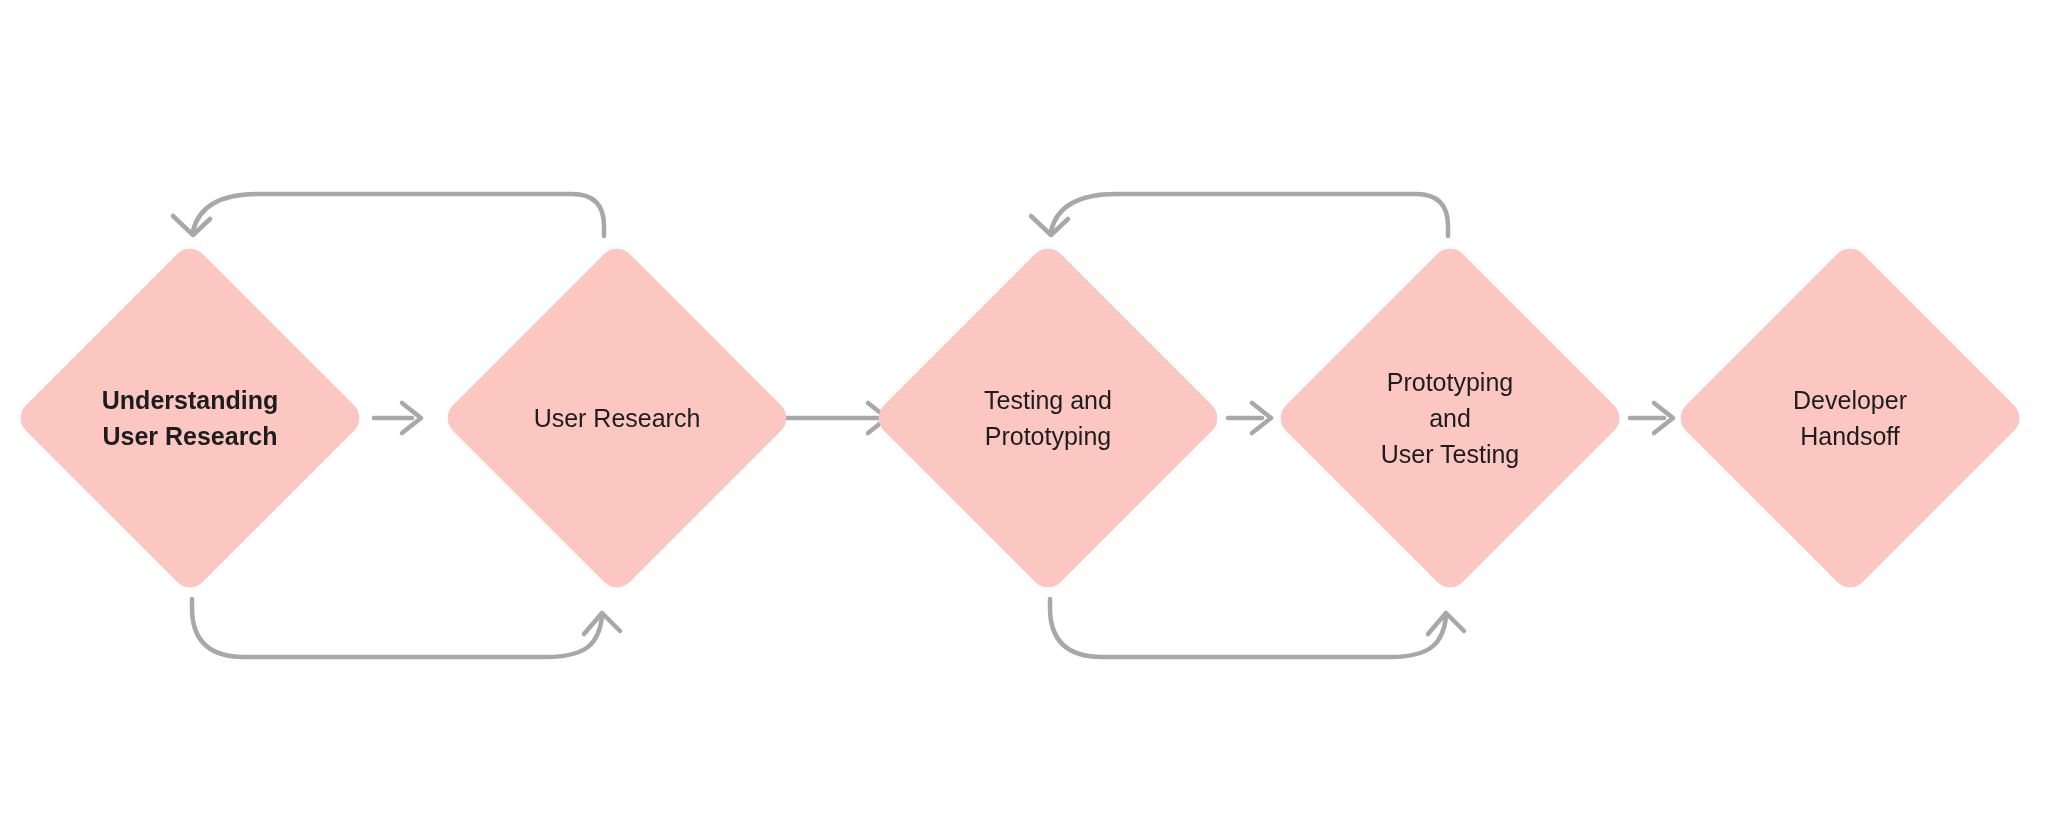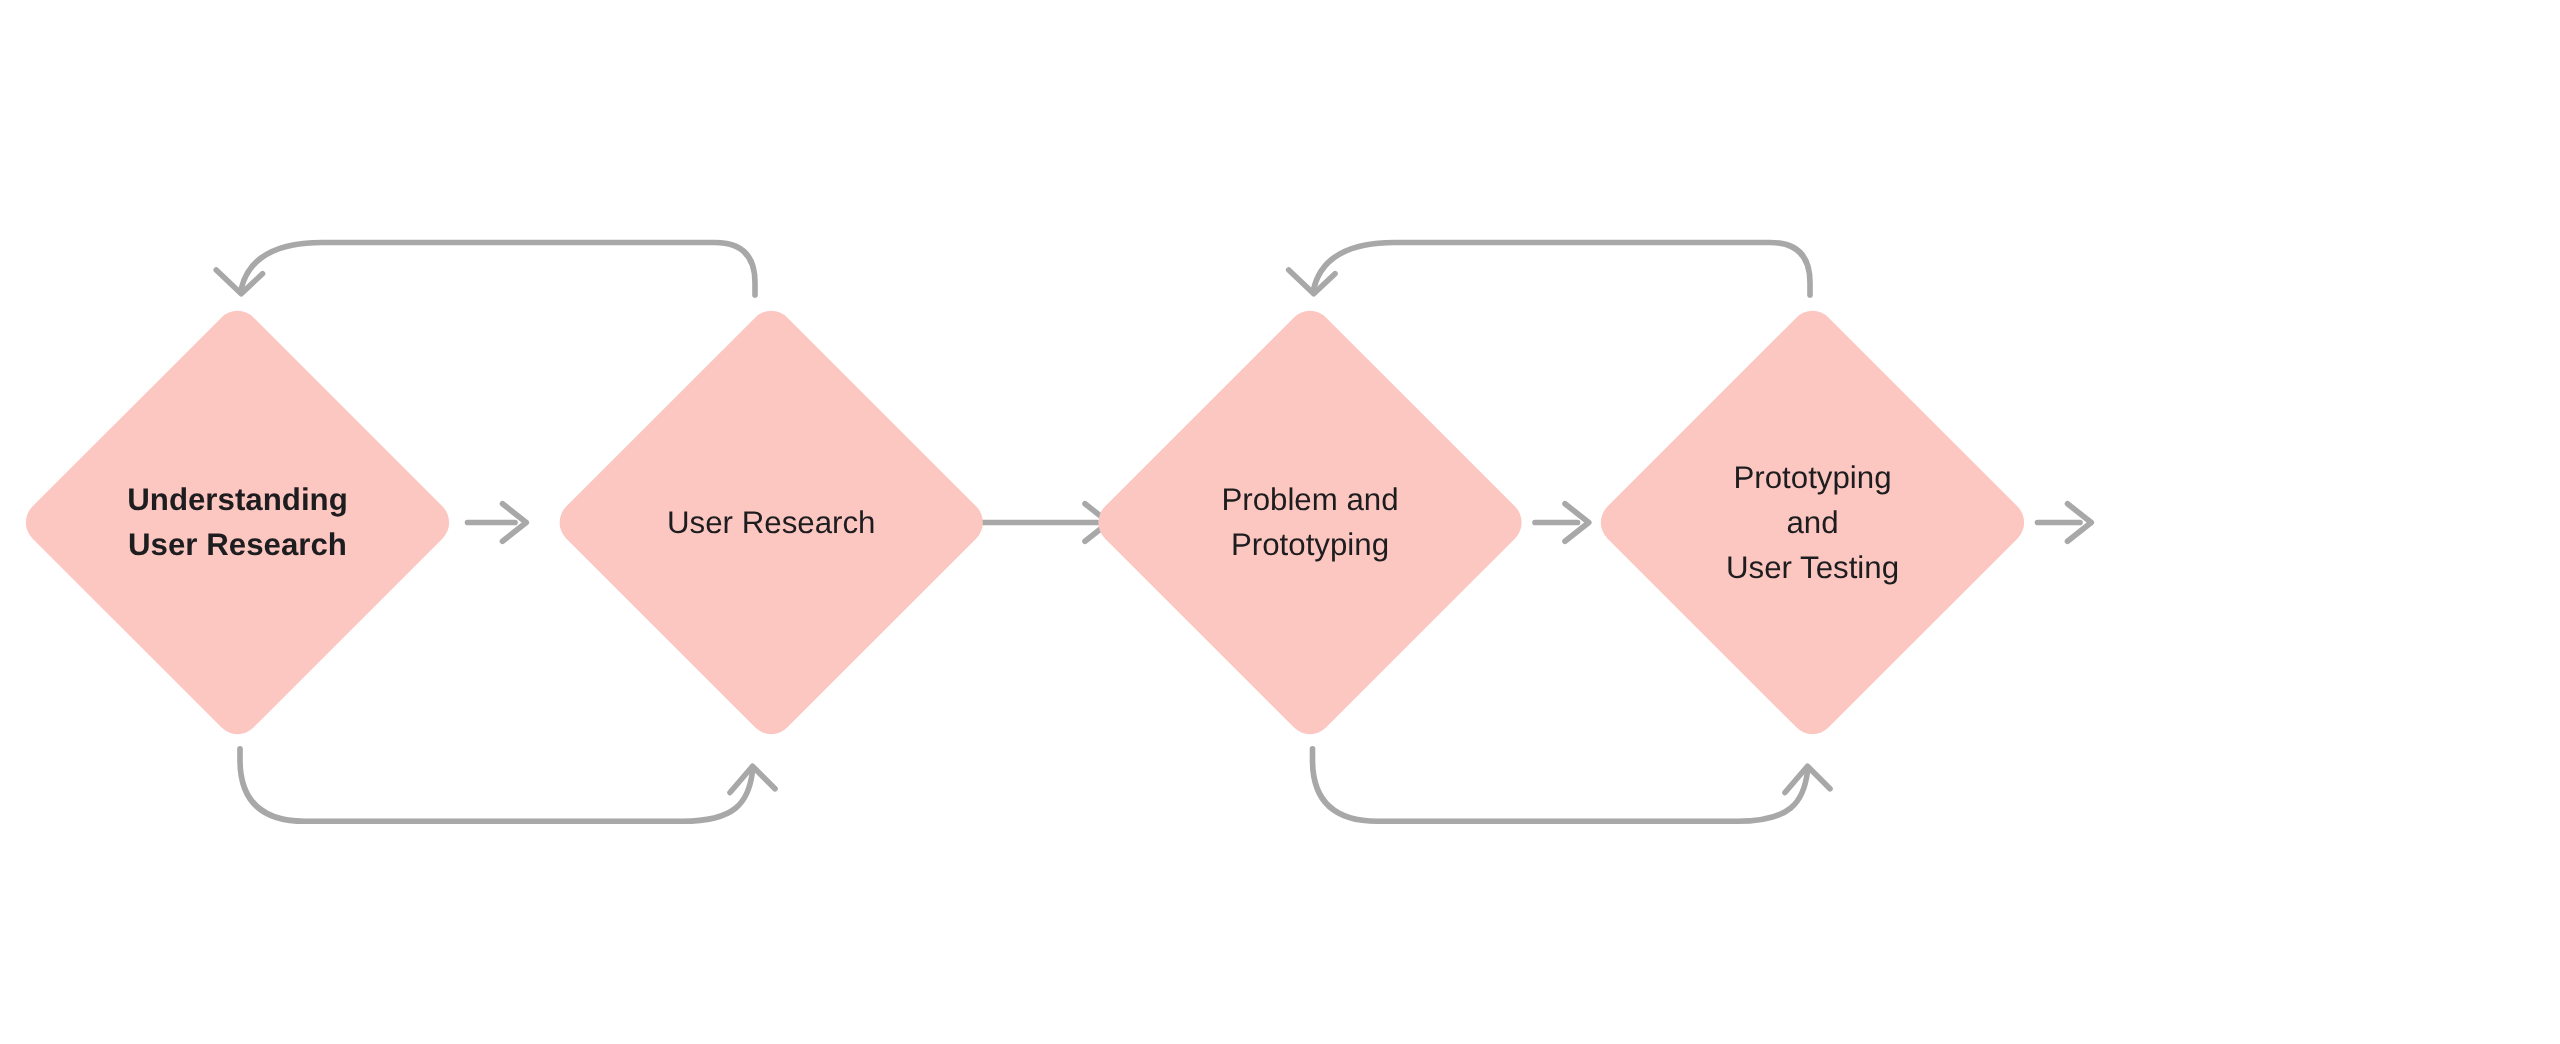--- a/index.html
+++ b/index.html
@@ -115,28 +115,35 @@
   <div class="node n2">
     <div class="diamond"></div>
     <div class="label">
       <span>User Research</span>
     </div>
   </div>
 
   <div class="node n3">
     <div class="diamond"></div>
     <div class="label">
-      <span>Problem and</span>
+      <span>Testing and</span>
       <span>Prototyping</span>
     </div>
   </div>
 
   <div class="node n4">
     <div class="diamond"></div>
     <div class="label">
       <span>Prototyping</span>
       <span>and</span>
       <span>User Testing</span>
     </div>
   </div>
 
+  <div class="node n5">
+    <div class="diamond"></div>
+    <div class="label">
+      <span>Developer</span>
+      <span>Handsoff</span>
+    </div>
+  </div>
 
 </div>
 
 </body></html>

